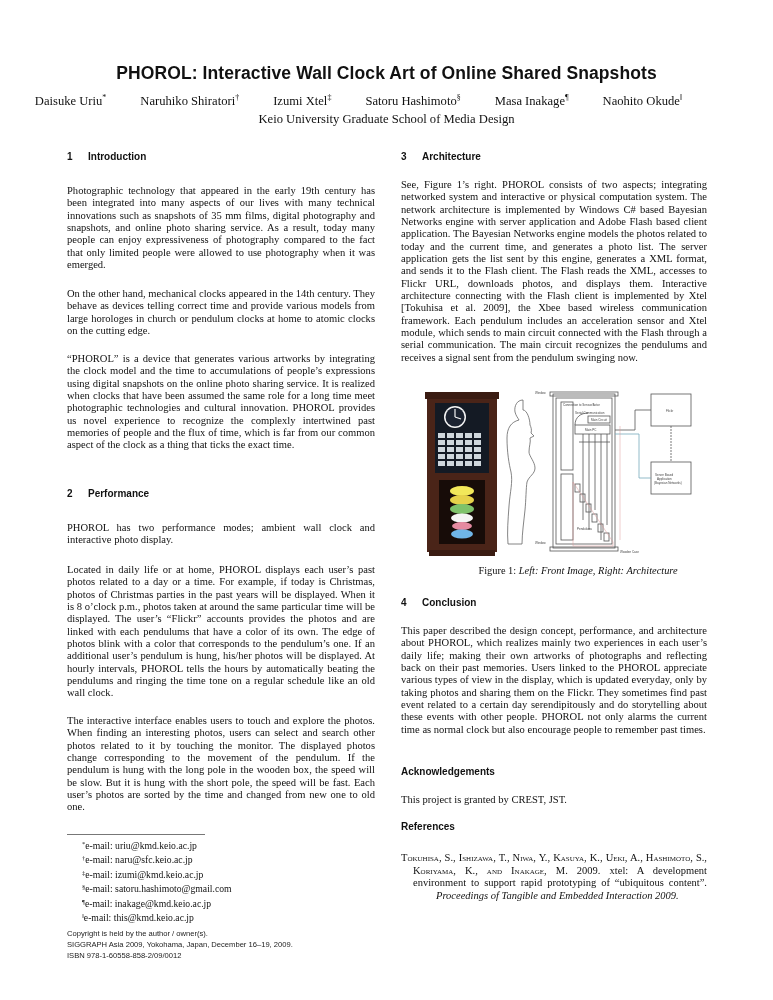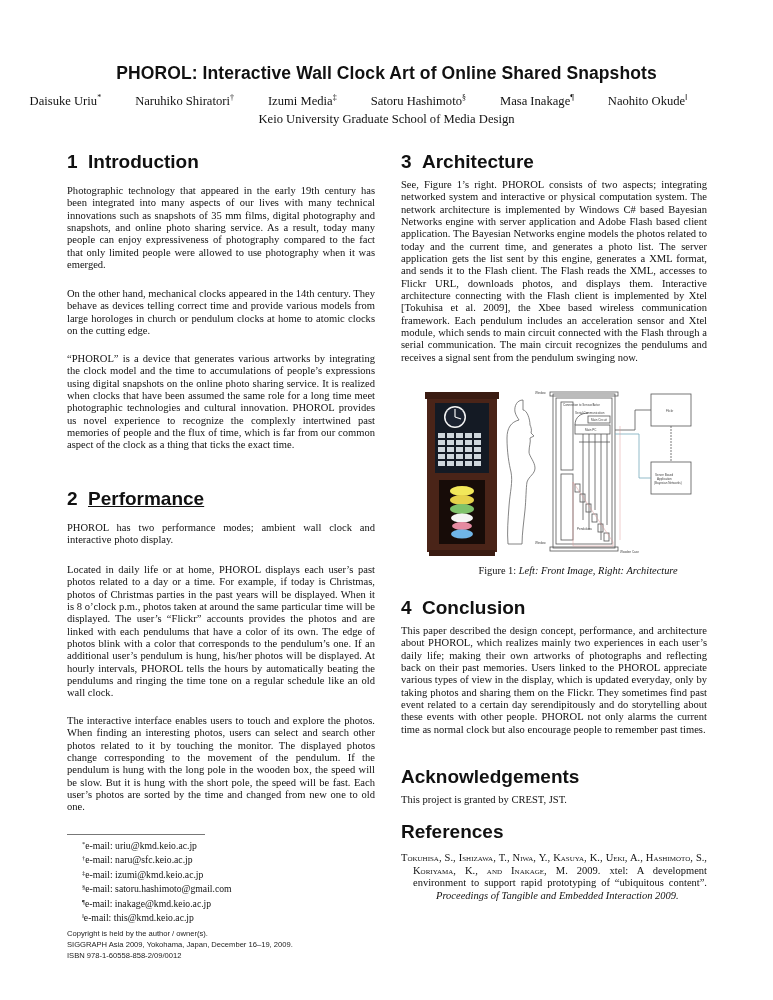--- a/index.html
+++ b/index.html
@@ -7,21 +7,21 @@
 
   .title { position: absolute; left: 0; width: 773px; top: 63px; text-align: center;
            font-family: "Liberation Sans", sans-serif; font-weight: bold; font-size: 17.5px; letter-spacing: 0.1px; }
   .authors { position: absolute; left: 0; width: 717px; top: 93px; display: flex; justify-content: center; gap: 0;
              font-family: "Liberation Serif", serif; font-size: 12.6px; }
   .author { margin: 0 17px; white-space: nowrap; }
   .author sup { font-size: 8px; vertical-align: 5px; }
   .affil { position: absolute; left: 0; width: 773px; top: 112px; text-align: center;
            font-family: "Liberation Serif", serif; font-size: 12.6px; }
 
-  .sec-h { position: absolute; font-family: "Liberation Sans", sans-serif; font-weight: bold; font-size: 19px; margin: 0; white-space: nowrap; }
+  .sec-h { position: absolute; font-family: "Liberation Sans", sans-serif; font-weight: bold; font-size: 10px; margin: 0; white-space: nowrap; }
   .sec-h .num { display: inline-block; width: 21px; }
 
   .para { position: absolute; font-family: "Liberation Serif", serif; font-size: 10.55px; line-height: 12.35px;
           text-align: justify; margin: 0; hyphens: manual; }
 
   .footrule { position: absolute; left: 67px; top: 834px; width: 138px; height: 1px; background: #777; }
   .footnotes { position: absolute; left: 82px; top: 838px; font-family: "Liberation Serif", serif; font-size: 9.7px; line-height: 12.4px; }
   .footnotes sup { font-size: 6.5px; vertical-align: 3px; }
   .copyright { position: absolute; left: 67px; top: 929px; font-family: "Liberation Sans", sans-serif; font-size: 7.6px; line-height: 10.8px; color: #222; }
 
@@ -36,33 +36,33 @@
   .ref .sc { font-variant: small-caps; }
   .ref i { font-style: italic; margin-left: 23px; }
 </style>
 </head>
 <body>
 
 <div class="title">PHOROL: Interactive Wall Clock Art of Online Shared Snapshots</div>
 <div class="authors">
   <span class="author"><span>Daisuke Uriu</span><sup>*</sup></span>
   <span class="author"><span>Naruhiko Shiratori</span><sup>†</sup></span>
-  <span class="author"><span>Izumi Media</span><sup>‡</sup></span>
+  <span class="author"><span>Izumi Xtel</span><sup>‡</sup></span>
   <span class="author"><span>Satoru Hashimoto</span><sup>§</sup></span>
   <span class="author"><span>Masa Inakage</span><sup>¶</sup></span>
   <span class="author"><span>Naohito Okude</span><sup>‖</sup></span>
 </div>
 <div class="affil">Keio University Graduate School of Media Design</div>
 
 <h2 class="sec-h" style="left:67px; top:151px;"><span class="num">1</span><span>Introduction</span></h2>
 <p class="para" style="left:67px; width:308px; top:185px;">Photographic technology that appeared in the early 19th century has been integrated into many aspects of our lives with many technical innovations such as snapshots of 35 mm films, digital photography and snapshots, and online photo sharing service. As a result, today many people can enjoy expressiveness of photography compared to the fact that only limited people were allowed to use photography when it was emerged.</p>
 <p class="para" style="left:67px; width:308px; top:288px;">On the other hand, mechanical clocks appeared in the 14th century. They behave as devices telling correct time and provide various models from large horologes in church or pendulum clocks at home to atomic clocks on the cutting edge.</p>
 <p class="para" style="left:67px; width:308px; top:353px;">“PHOROL” is a device that generates various artworks by integrating the clock model and the time to accumulations of people’s expressions using digital snapshots on the online photo sharing service. It is realized when clocks that have been assumed the same role for a long time meet photographic technologies and cultural innovation. PHOROL provides us novel experience to recognize the complexly intertwined past memories of people and the flux of time, which is far from our common aspect of the clock as a thing that ticks the exact time.</p>
 
-<h2 class="sec-h" style="left:67px; top:488px;text-decoration:underline;"><span class="num">2</span><span>Performance</span></h2>
+<h2 class="sec-h" style="left:67px; top:488px;"><span class="num">2</span><span>Performance</span></h2>
 <p class="para" style="left:67px; width:308px; top:522px;">PHOROL has two performance modes; ambient wall clock and interactive photo display.</p>
 <p class="para" style="left:67px; width:308px; top:564px;">Located in daily life or at home, PHOROL displays each user’s past photos related to a day or a time. For example, if today is Christmas, photos of Christmas parties in the past years will be displayed. When it is 8 o’clock p.m., photos taken at around the same particular time will be displayed. The user’s “Flickr” accounts provides the photos and are linked with each pendulums that have a color of its own. The edge of photos blink with a color that corresponds to the pendulum’s one. If an additional user’s pendulum is hung, his/her photos will be displayed. At hourly intervals, PHOROL tells the hours by automatically beating the pendulums and ringing the time tone on a regular schedule like an old wall clock.</p>
 <p class="para" style="left:67px; width:308px; top:715px;">The interactive interface enables users to touch and explore the photos. When finding an interesting photos, users can select and search other photos related to it by touching the monitor. The displayed photos change corresponding to the movement of the pendulum. If the pendulum is hung with the long pole in the wooden box, the speed will be slow. But it is hung with the short pole, the speed will be fast. Each user’s photos are sorted by the time and changed from new one to old one.</p>
 
 <div class="footrule"></div>
 <div class="footnotes">
   <div><sup>*</sup><span>e-mail: uriu@kmd.keio.ac.jp</span></div>
   <div><sup>†</sup><span>e-mail: naru@sfc.keio.ac.jp</span></div>
   <div><sup>‡</sup><span>e-mail: izumi@kmd.keio.ac.jp</span></div>
   <div><sup>§</sup><span>e-mail: satoru.hashimoto@gmail.com</span></div>

